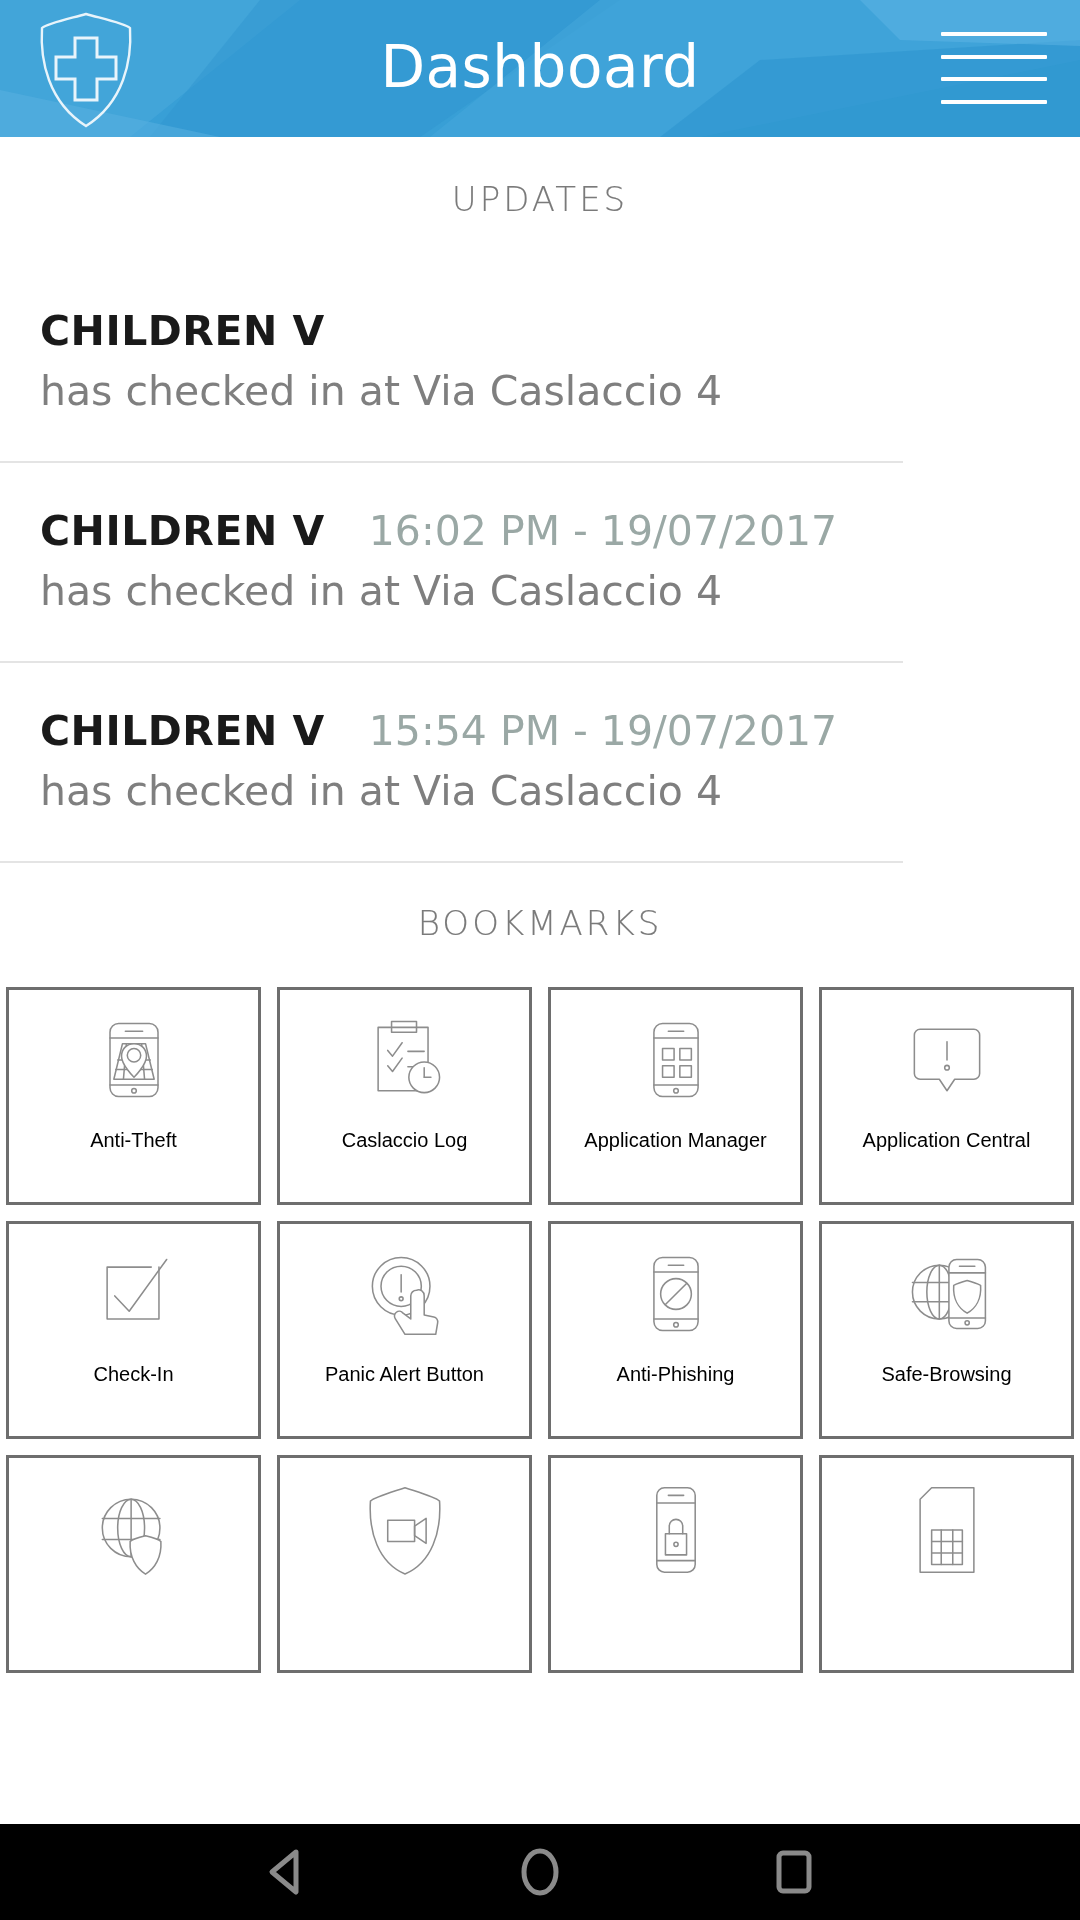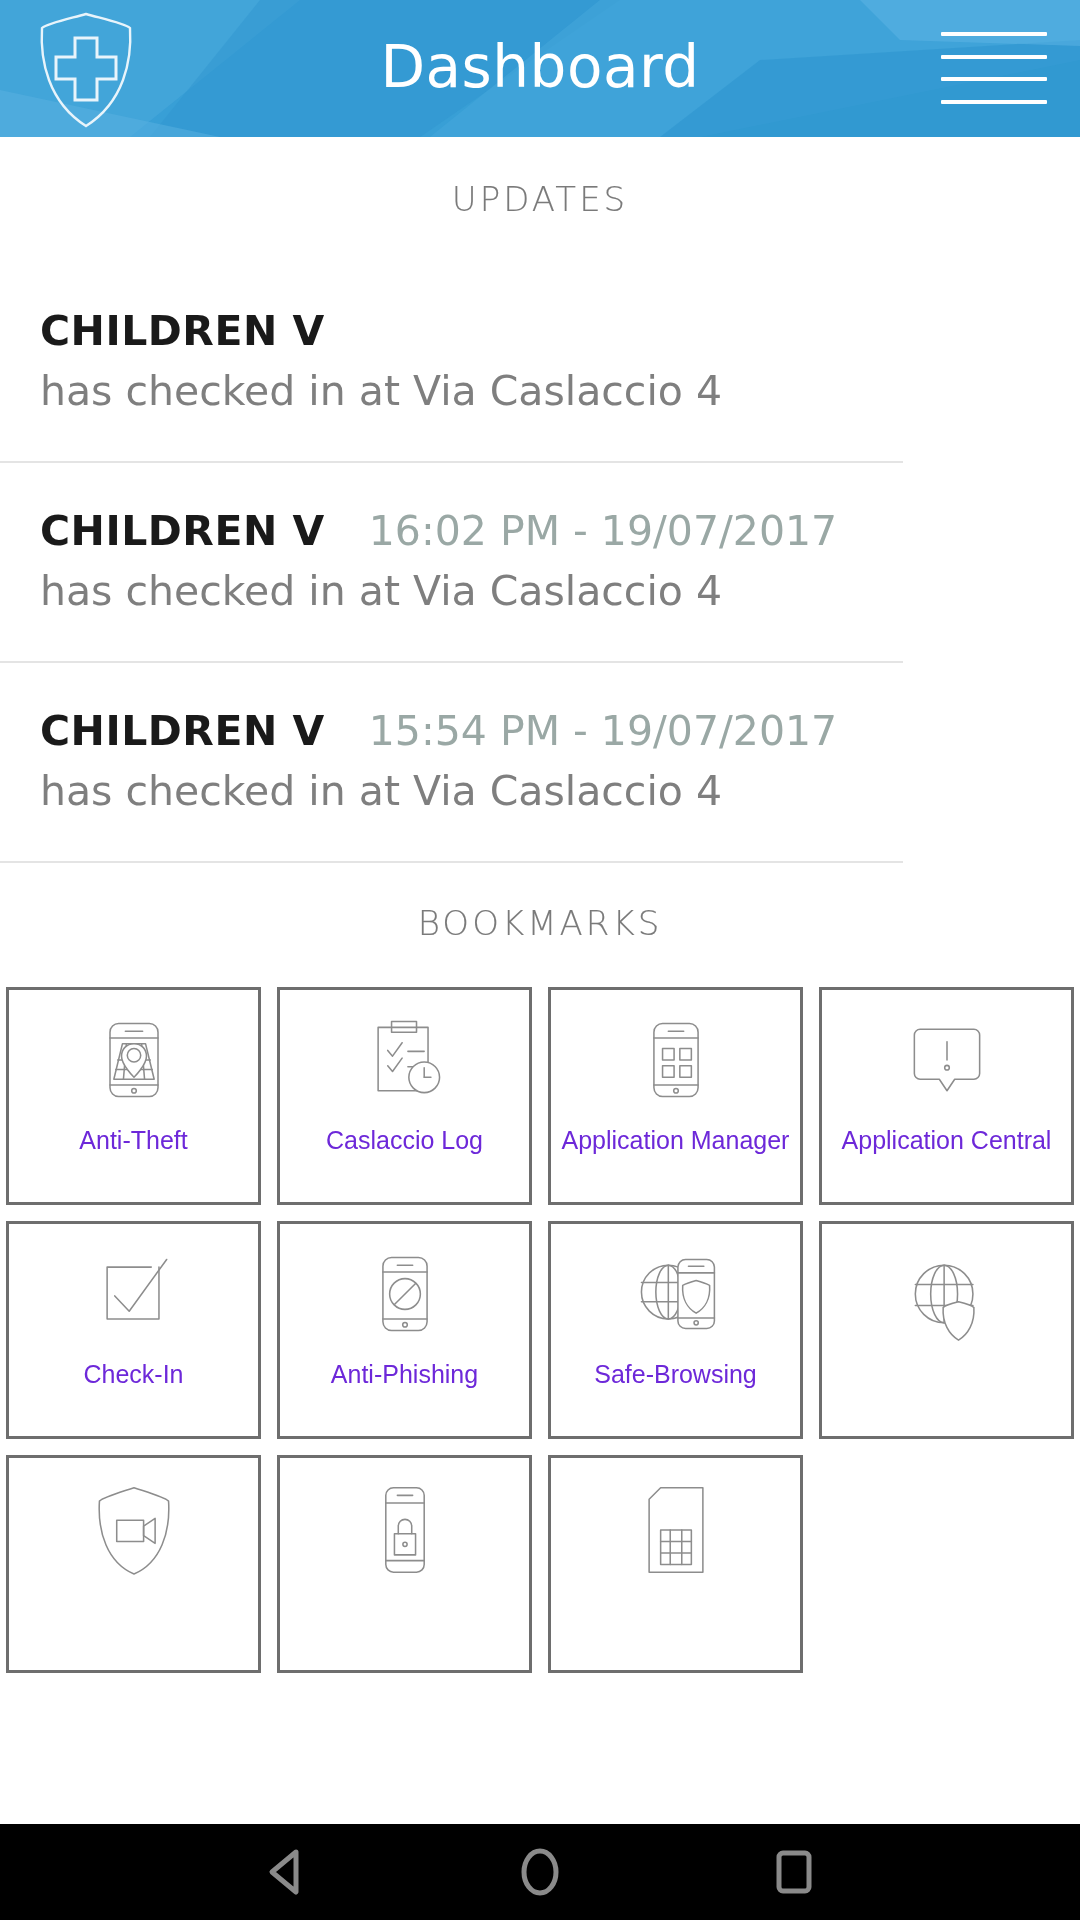--- a/index.html
+++ b/index.html
@@ -105,22 +105,22 @@
     align-items: center; justify-content: flex-start;
     padding-top: 16px;
   }
   .tile-icon {
     height: 108px; width: 108px;
     display: flex; align-items: center; justify-content: center;
     margin-bottom: 8px;
   }
   .tile-icon svg { display: block; }
   .tile-label {
-    color: #6d28d9;
-    font-size: 25px;
+    color: #000000;
+    font-size: 20px;
     line-height: 36px;
     text-align: right;
     font-weight: 400;
     padding: 0 4px;
   }
 
   
   #nav-bar {
     position: absolute; left: 0; bottom: 0;
     width: 1080px; height: 96px;
@@ -258,20 +258,32 @@
         <div class="tile-label">Application Central</div>
       </div>
       <div class="bookmark-tile">
         <div class="tile-icon">
           <svg viewBox="0 0 100 100" width="96" height="96">
      <polyline points="76,22 76,76 22,76 22,22 68,22" fill="none" stroke="#8d8d8d" stroke-width="1.6" stroke-linejoin="round" stroke-linecap="round"></polyline>
      <path d="M30 52 L45 68 L84 14" fill="none" stroke="#8d8d8d" stroke-width="1.6" stroke-linejoin="round" stroke-linecap="round"></path>
           </svg>
         </div>
         <div class="tile-label">Check-In</div>
+      </div>
+      <div class="bookmark-tile">
+        <div class="tile-icon">
+          <svg viewBox="0 0 100 100" width="96" height="96">
+     <circle cx="46" cy="42" r="30" fill="none" stroke="#8d8d8d" stroke-width="1.6" stroke-linejoin="round" stroke-linecap="round"></circle>
+     <circle cx="46" cy="42" r="21" fill="none" stroke="#8d8d8d" stroke-width="1.6" stroke-linejoin="round" stroke-linecap="round"></circle>
+     <line x1="46" y1="30" x2="46" y2="48" fill="none" stroke="#8d8d8d" stroke-width="1.6" stroke-linejoin="round" stroke-linecap="round"></line>
+     <circle cx="46" cy="55" r="2" fill="none" stroke="#8d8d8d" stroke-width="1.6" stroke-linejoin="round" stroke-linecap="round"></circle>
+     <path d="M62 46 A6 6 0 0 1 70 52 V72 L80 74 A5 5 0 0 1 84 80 L82 92 L50 92 L40 76 A5 5 0 0 1 48 70 L56 76 V52 A6 6 0 0 1 62 46 Z" fill="#ffffff" stroke="#8d8d8d" stroke-width="1.6" stroke-linejoin="round"></path>
+          </svg>
+        </div>
+        <div class="tile-label">Panic Alert Button</div>
       </div>
       <div class="bookmark-tile">
         <div class="tile-icon">
           <svg viewBox="0 0 100 100" width="96" height="96">
      <rect x="27" y="12" width="46" height="76" rx="9" fill="none" stroke="#8d8d8d" stroke-width="1.6" stroke-linejoin="round" stroke-linecap="round"></rect>
      <line x1="27" y1="27" x2="73" y2="27" fill="none" stroke="#8d8d8d" stroke-width="1.6" stroke-linejoin="round" stroke-linecap="round"></line>
      <line x1="27" y1="76" x2="73" y2="76" fill="none" stroke="#8d8d8d" stroke-width="1.6" stroke-linejoin="round" stroke-linecap="round"></line>
      <line x1="42" y1="20" x2="58" y2="20" fill="none" stroke="#8d8d8d" stroke-width="1.6" stroke-linejoin="round" stroke-linecap="round"></line>
      <circle cx="50" cy="82" r="2.4" fill="none" stroke="#8d8d8d" stroke-width="1.6" stroke-linejoin="round" stroke-linecap="round"></circle>
      <circle cx="50" cy="50" r="16" fill="none" stroke="#8d8d8d" stroke-width="1.6" stroke-linejoin="round" stroke-linecap="round"></circle>

